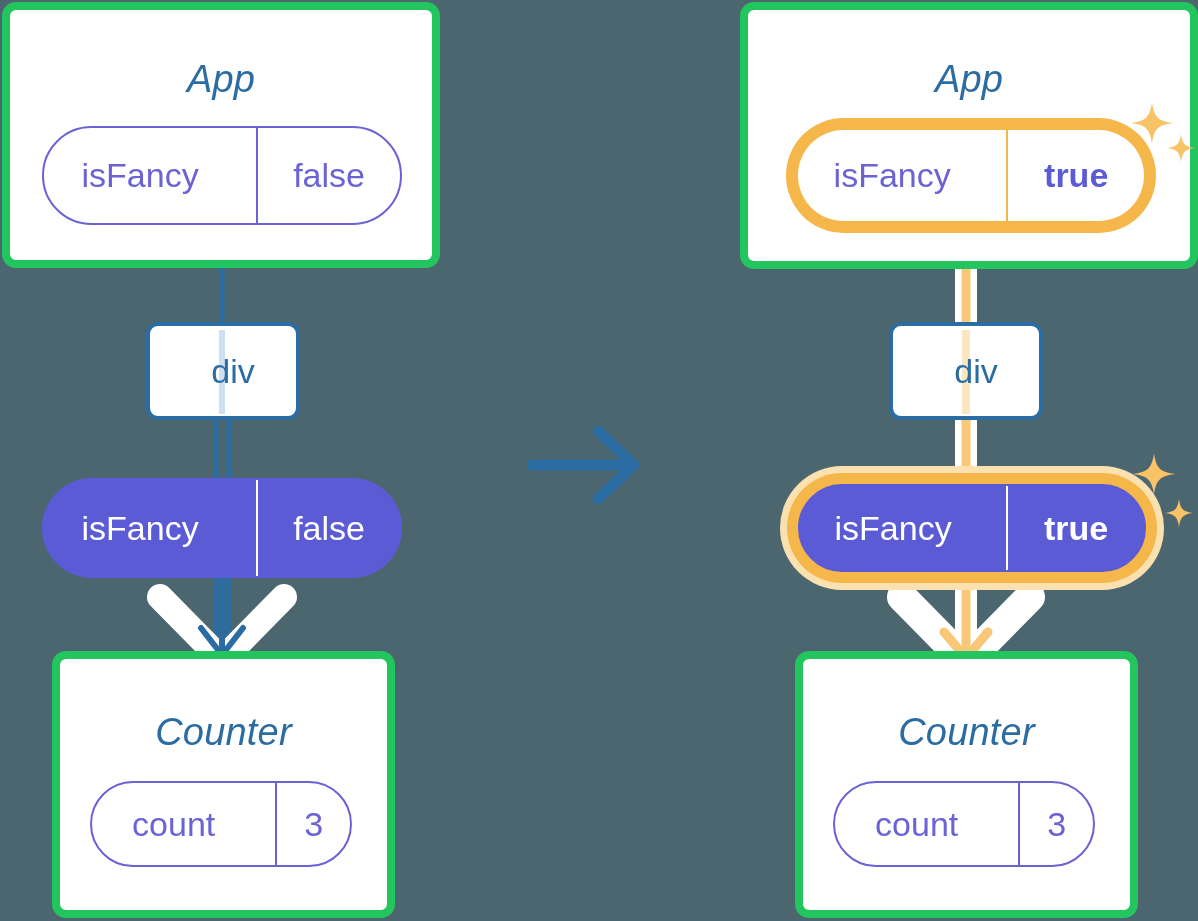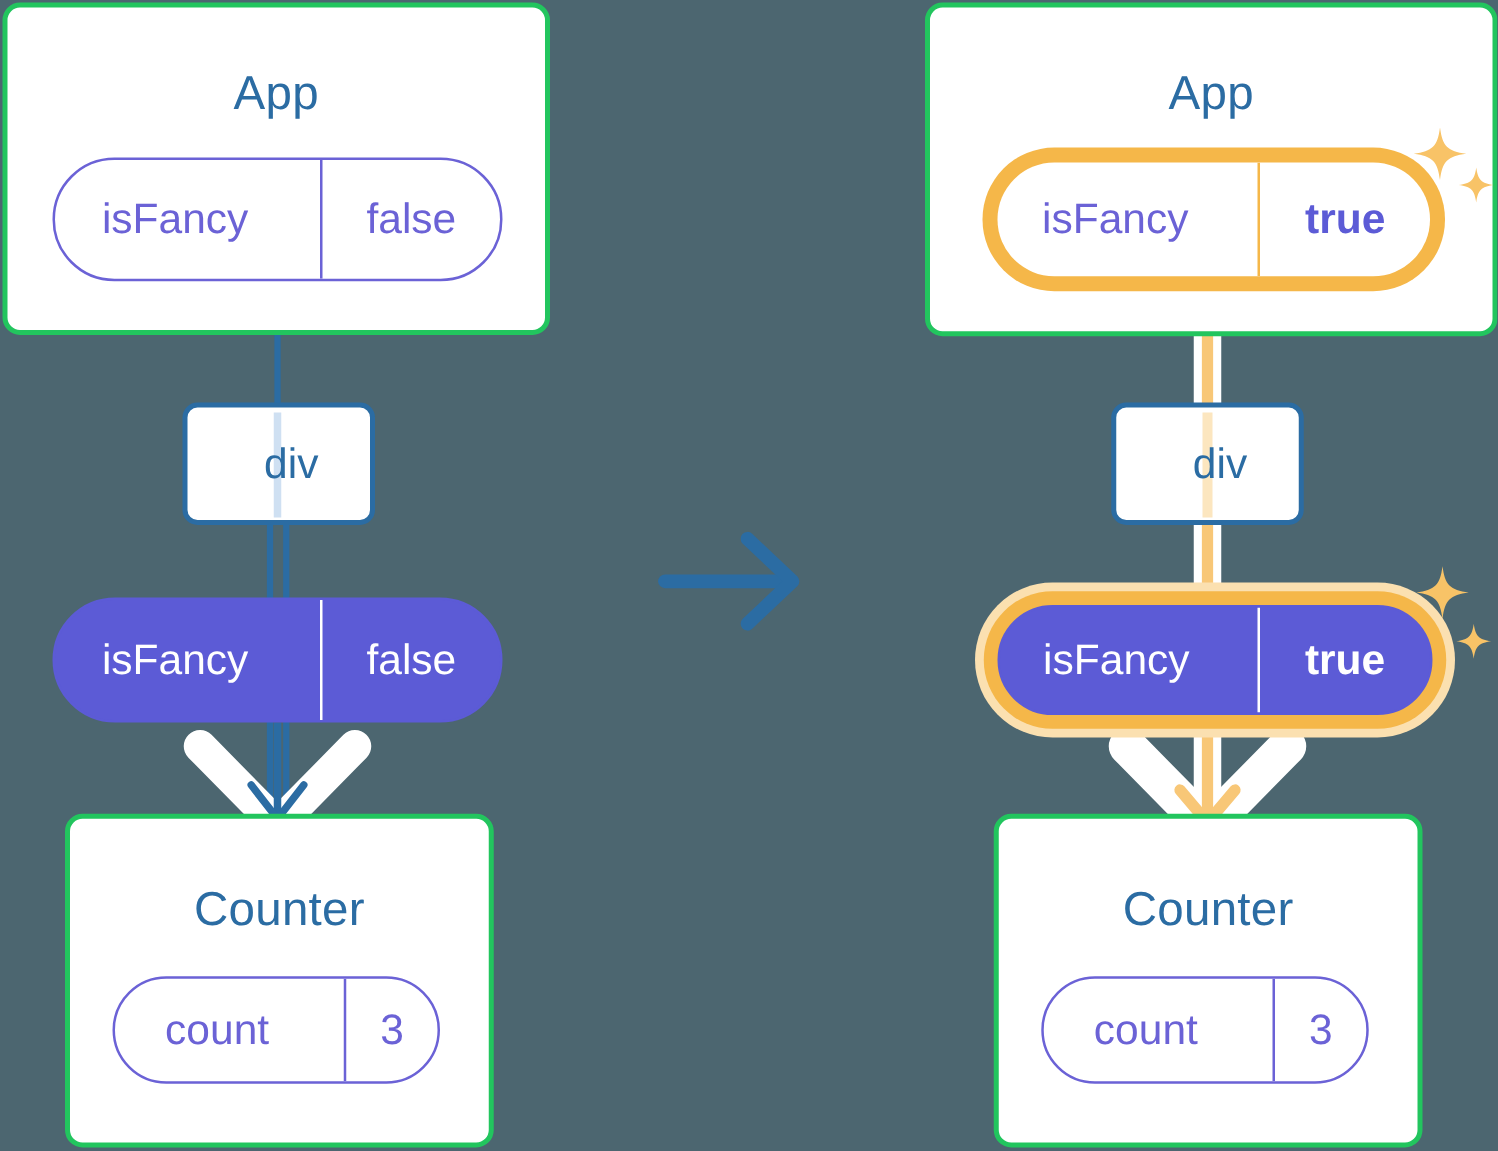--- a/index.html
+++ b/index.html
@@ -11,23 +11,24 @@
     overflow:hidden;
     position:relative;
   }
   .stage{position:absolute;left:0;top:0;width:1198px;height:921px;}
   .stage > svg{position:absolute;left:0;top:0;}
 
   
   .compbox{
     position:absolute;
     background:#ffffff;
-    border:4px solid #22c55e;
+    border:8px solid #22c55e;
     border-radius:14px;
     box-sizing:border-box;
+    font-style:italic;
   }
   .compbox .title{
     position:absolute;left:0;right:0;
     text-align:center;
     color:#2B6CA3;
     font-size:38px;
     letter-spacing:.2px;
   }
 
   

